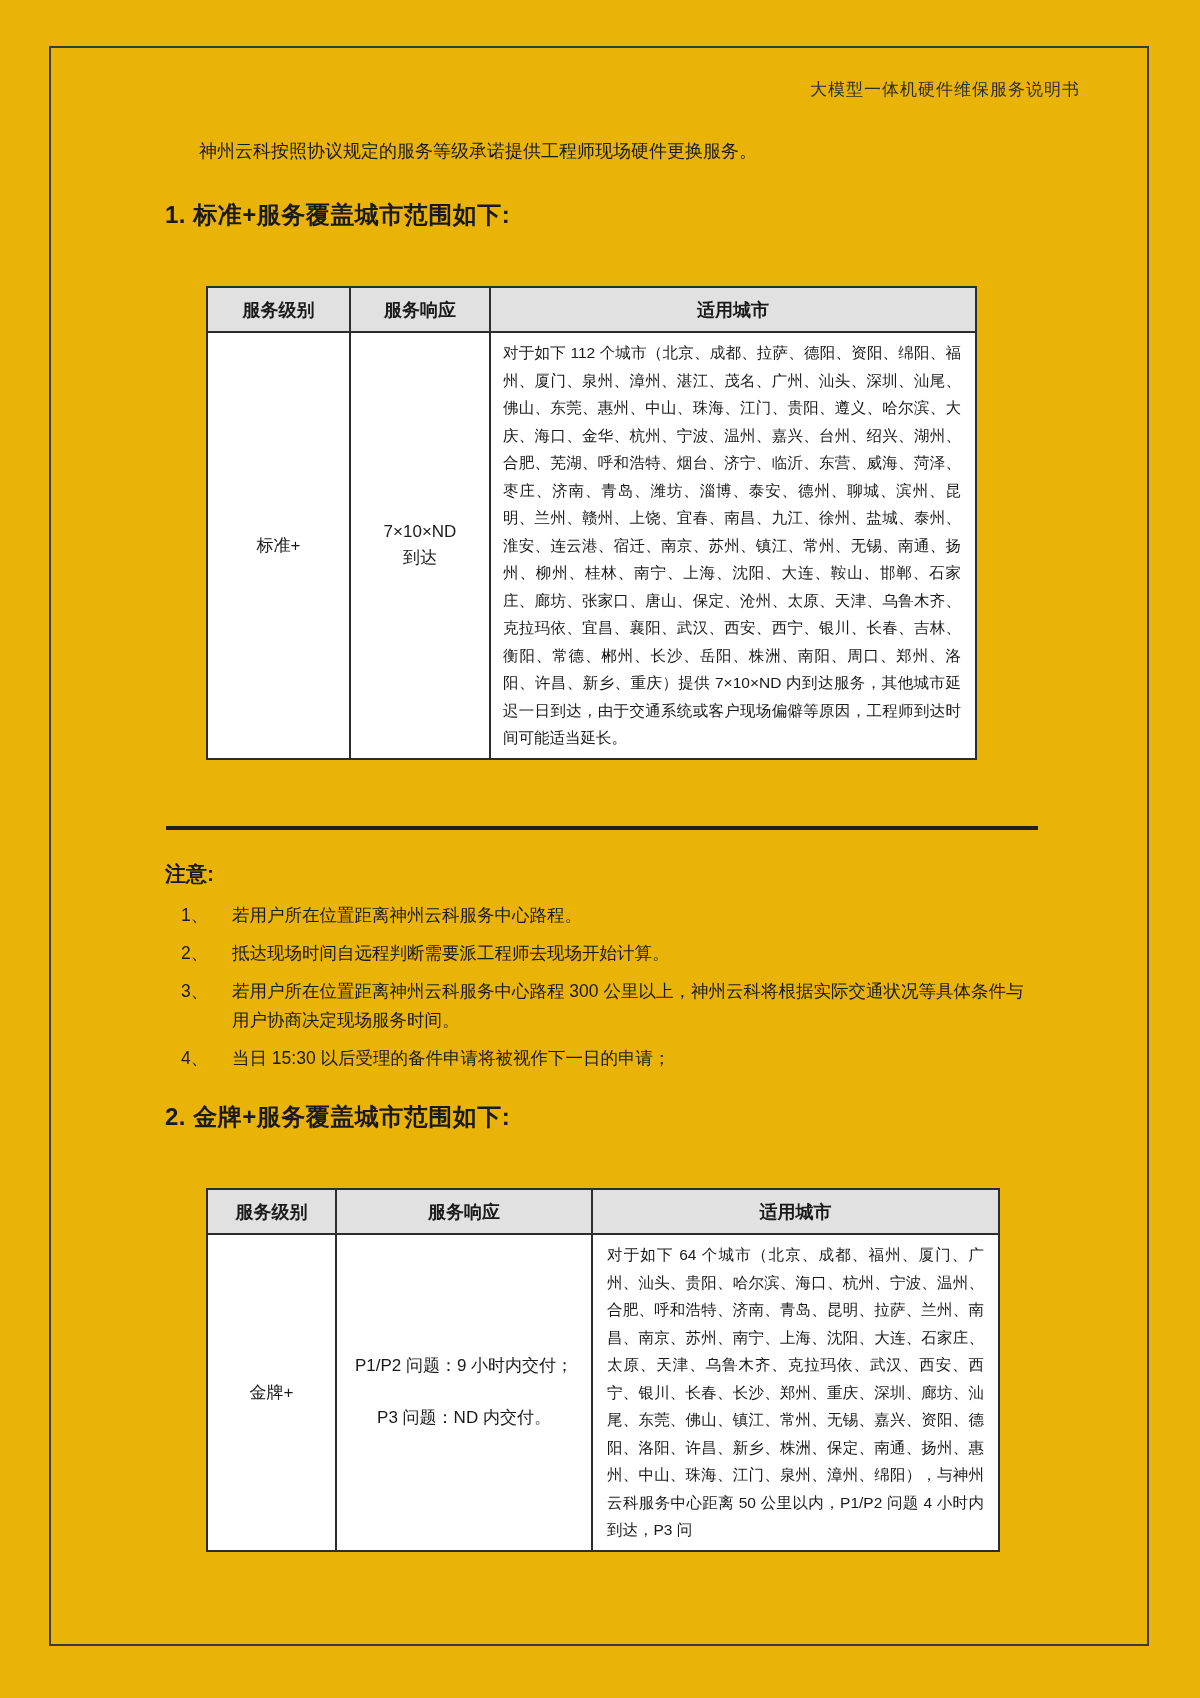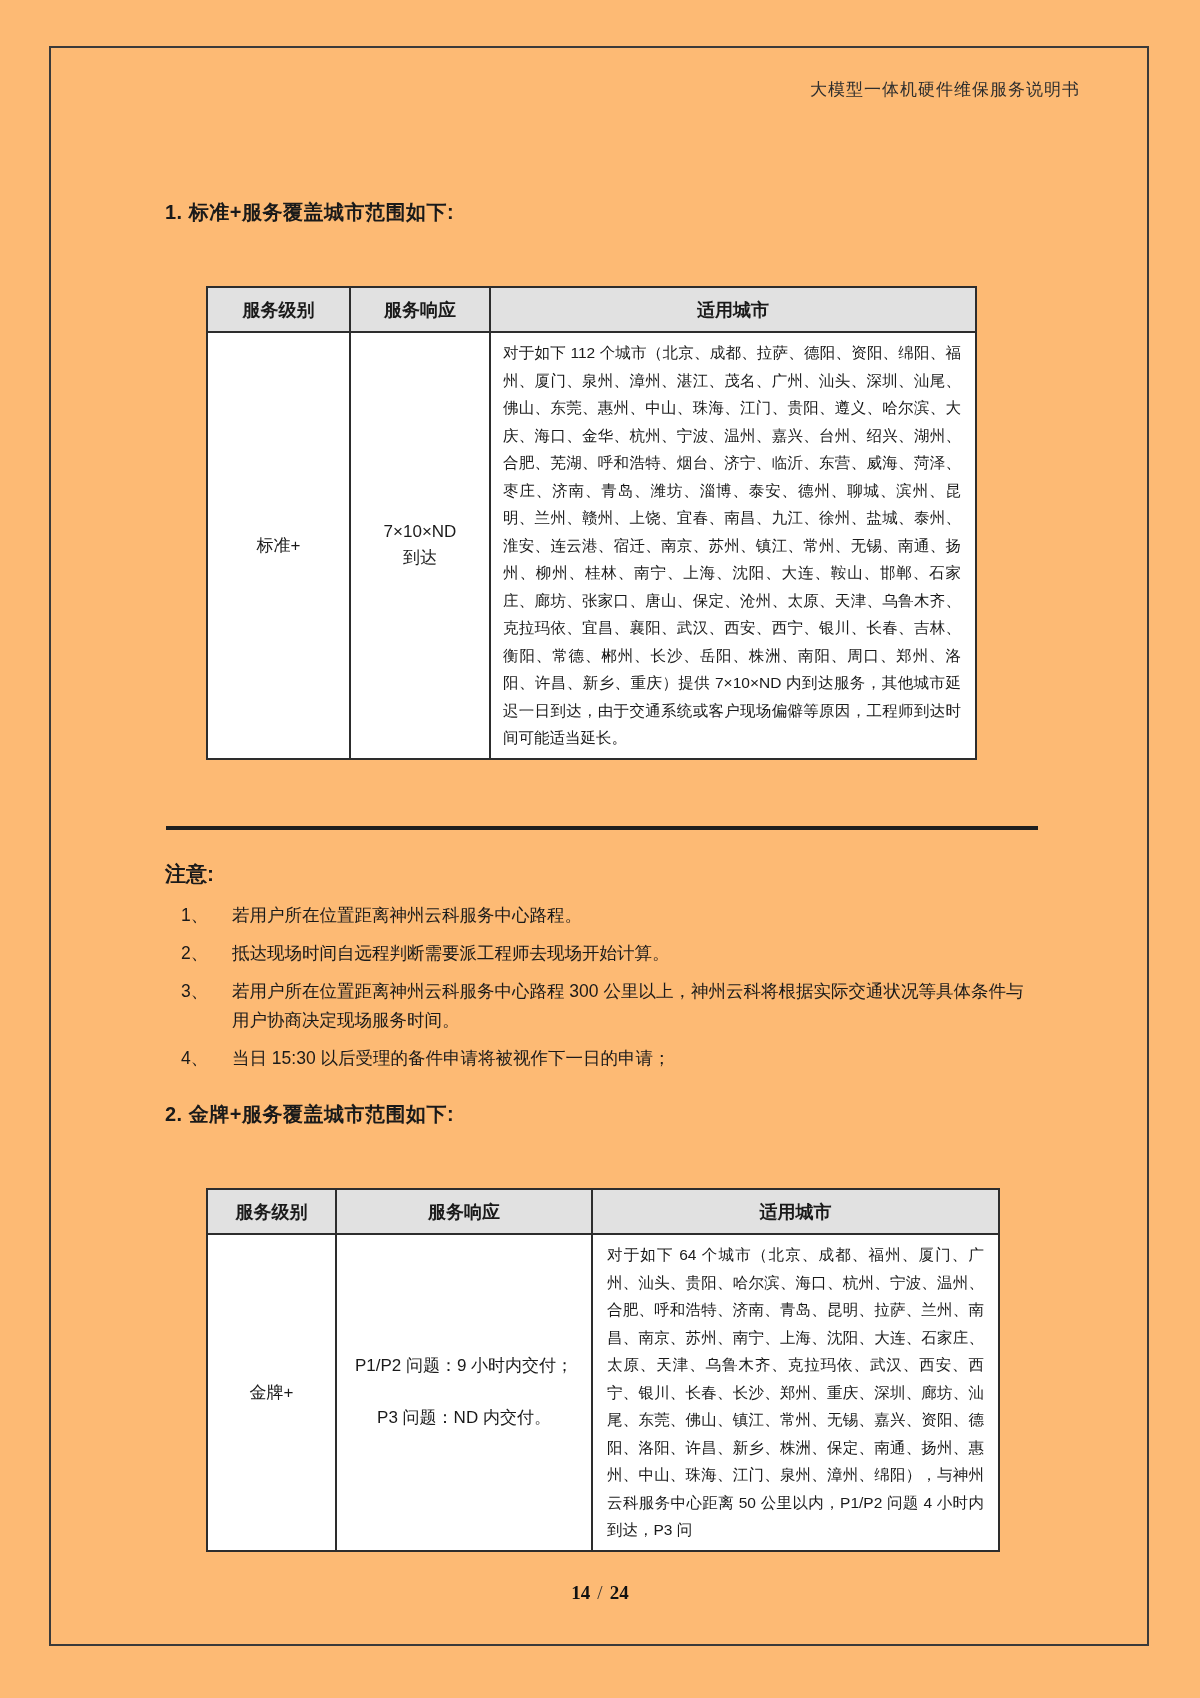--- a/index.html
+++ b/index.html
@@ -1,20 +1,20 @@
 <!DOCTYPE html>
 <html><head>
 <meta charset="utf-8">
 <style>
   html, body { margin: 0; padding: 0; background: #ffffff; }
   .page {
     position: relative;
     width: 1200px;
     height: 1698px;
-    background: #fdba74;
+    background: #eab308;
     overflow: hidden;
     font-family: "Liberation Sans", sans-serif;
     color: #1a1a1a;
   }
   .page-border {
     position: absolute;
     left: 49px; top: 46px;
     width: 1100px; height: 1600px;
     border: 2px solid #3a3a3a;
     box-sizing: border-box;
@@ -29,21 +29,21 @@
   }
   .intro {
     position: absolute;
     left: 199px; top: 139px;
     font-size: 18px;
     margin: 0;
   }
   .sec-title {
     position: absolute;
     left: 165px;
-    font-size: 20px;
+    font-size: 24px;
     font-weight: bold;
     margin: 0;
     letter-spacing: 0.5px;
   }
   .sec1-title { top: 199px; }
   .sec2-title { top: 1101px; }
 
   table.svc {
     position: absolute;
     left: 206px;
@@ -130,20 +130,21 @@
   .footer .sep { font-weight: normal; padding: 0 7px; color: #333333; }
 </style>
 </head>
 <body>
 
 <div class="page">
   <div class="page-border"></div>
 
   <div class="doc-header">大模型一体机硬件维保服务说明书</div>
 
+  <p class="intro">神州云科按照协议规定的服务等级承诺提供工程师现场硬件更换服务。</p>
 
   <h2 class="sec-title sec1-title">1. 标准+服务覆盖城市范围如下:</h2>
 
   <table class="svc t1">
     <colgroup>
       <col style="width:143px">
         <col style="width:140px">
         <col style="width:486px">
     </colgroup>
     <thead>
@@ -208,16 +209,13 @@
         <td class="c-level c-body">金牌+</td>
         <td class="c-resp c-body">
           <p class="resp-para">P1/P2 问题：9 小时内交付；</p>
           <p class="resp-para">P3 问题：ND 内交付。</p>
         </td>
         <td class="c-cities c-body">对于如下 64 个城市（北京、成都、福州、厦门、广州、汕头、贵阳、哈尔滨、海口、杭州、宁波、温州、合肥、呼和浩特、济南、青岛、昆明、拉萨、兰州、南昌、南京、苏州、南宁、上海、沈阳、大连、石家庄、太原、天津、乌鲁木齐、克拉玛依、武汉、西安、西宁、银川、长春、长沙、郑州、重庆、深圳、廊坊、汕尾、东莞、佛山、镇江、常州、无锡、嘉兴、资阳、德阳、洛阳、许昌、新乡、株洲、保定、南通、扬州、惠州、中山、珠海、江门、泉州、漳州、绵阳），与神州云科服务中心距离 50 公里以内，P1/P2 问题 4 小时内到达，P3 问</td>
       </tr>
     </tbody>
   </table>
 
-  <div class="footer">
-    <span>14</span><span class="sep">/</span><span>24</span>
-  </div>
 </div>
 
 </body></html>

